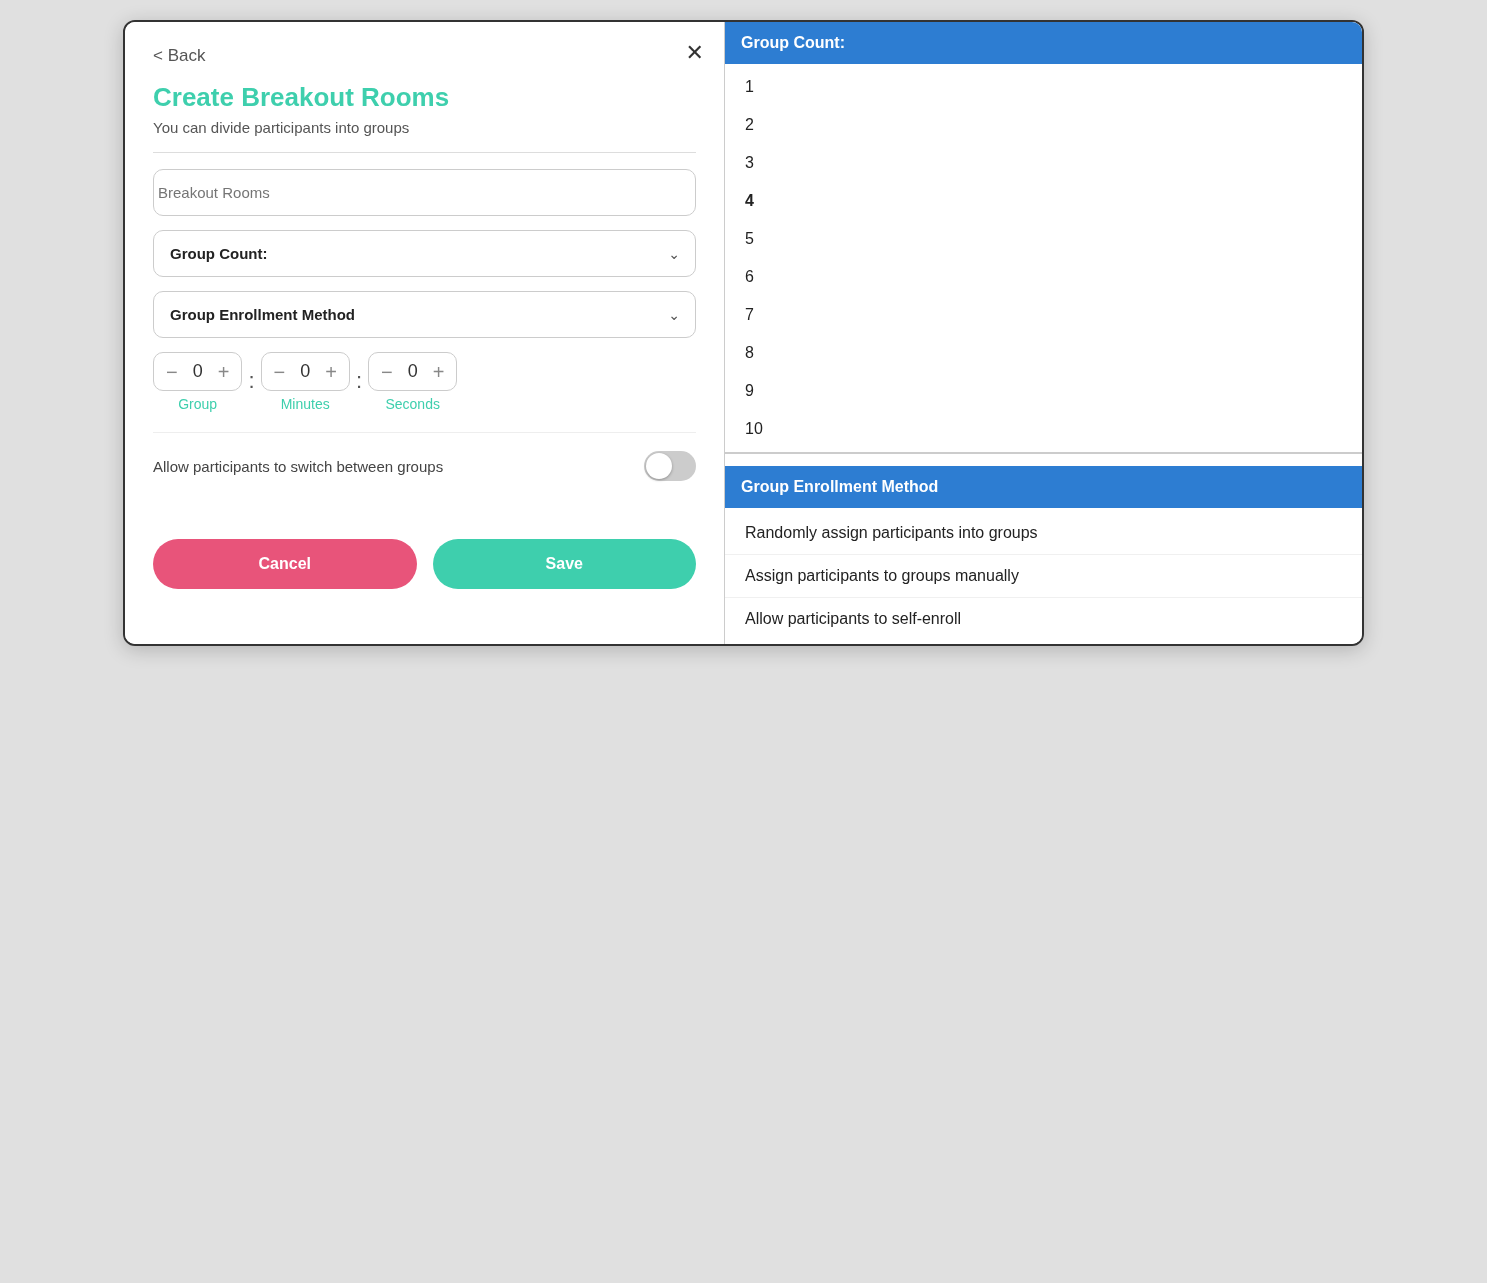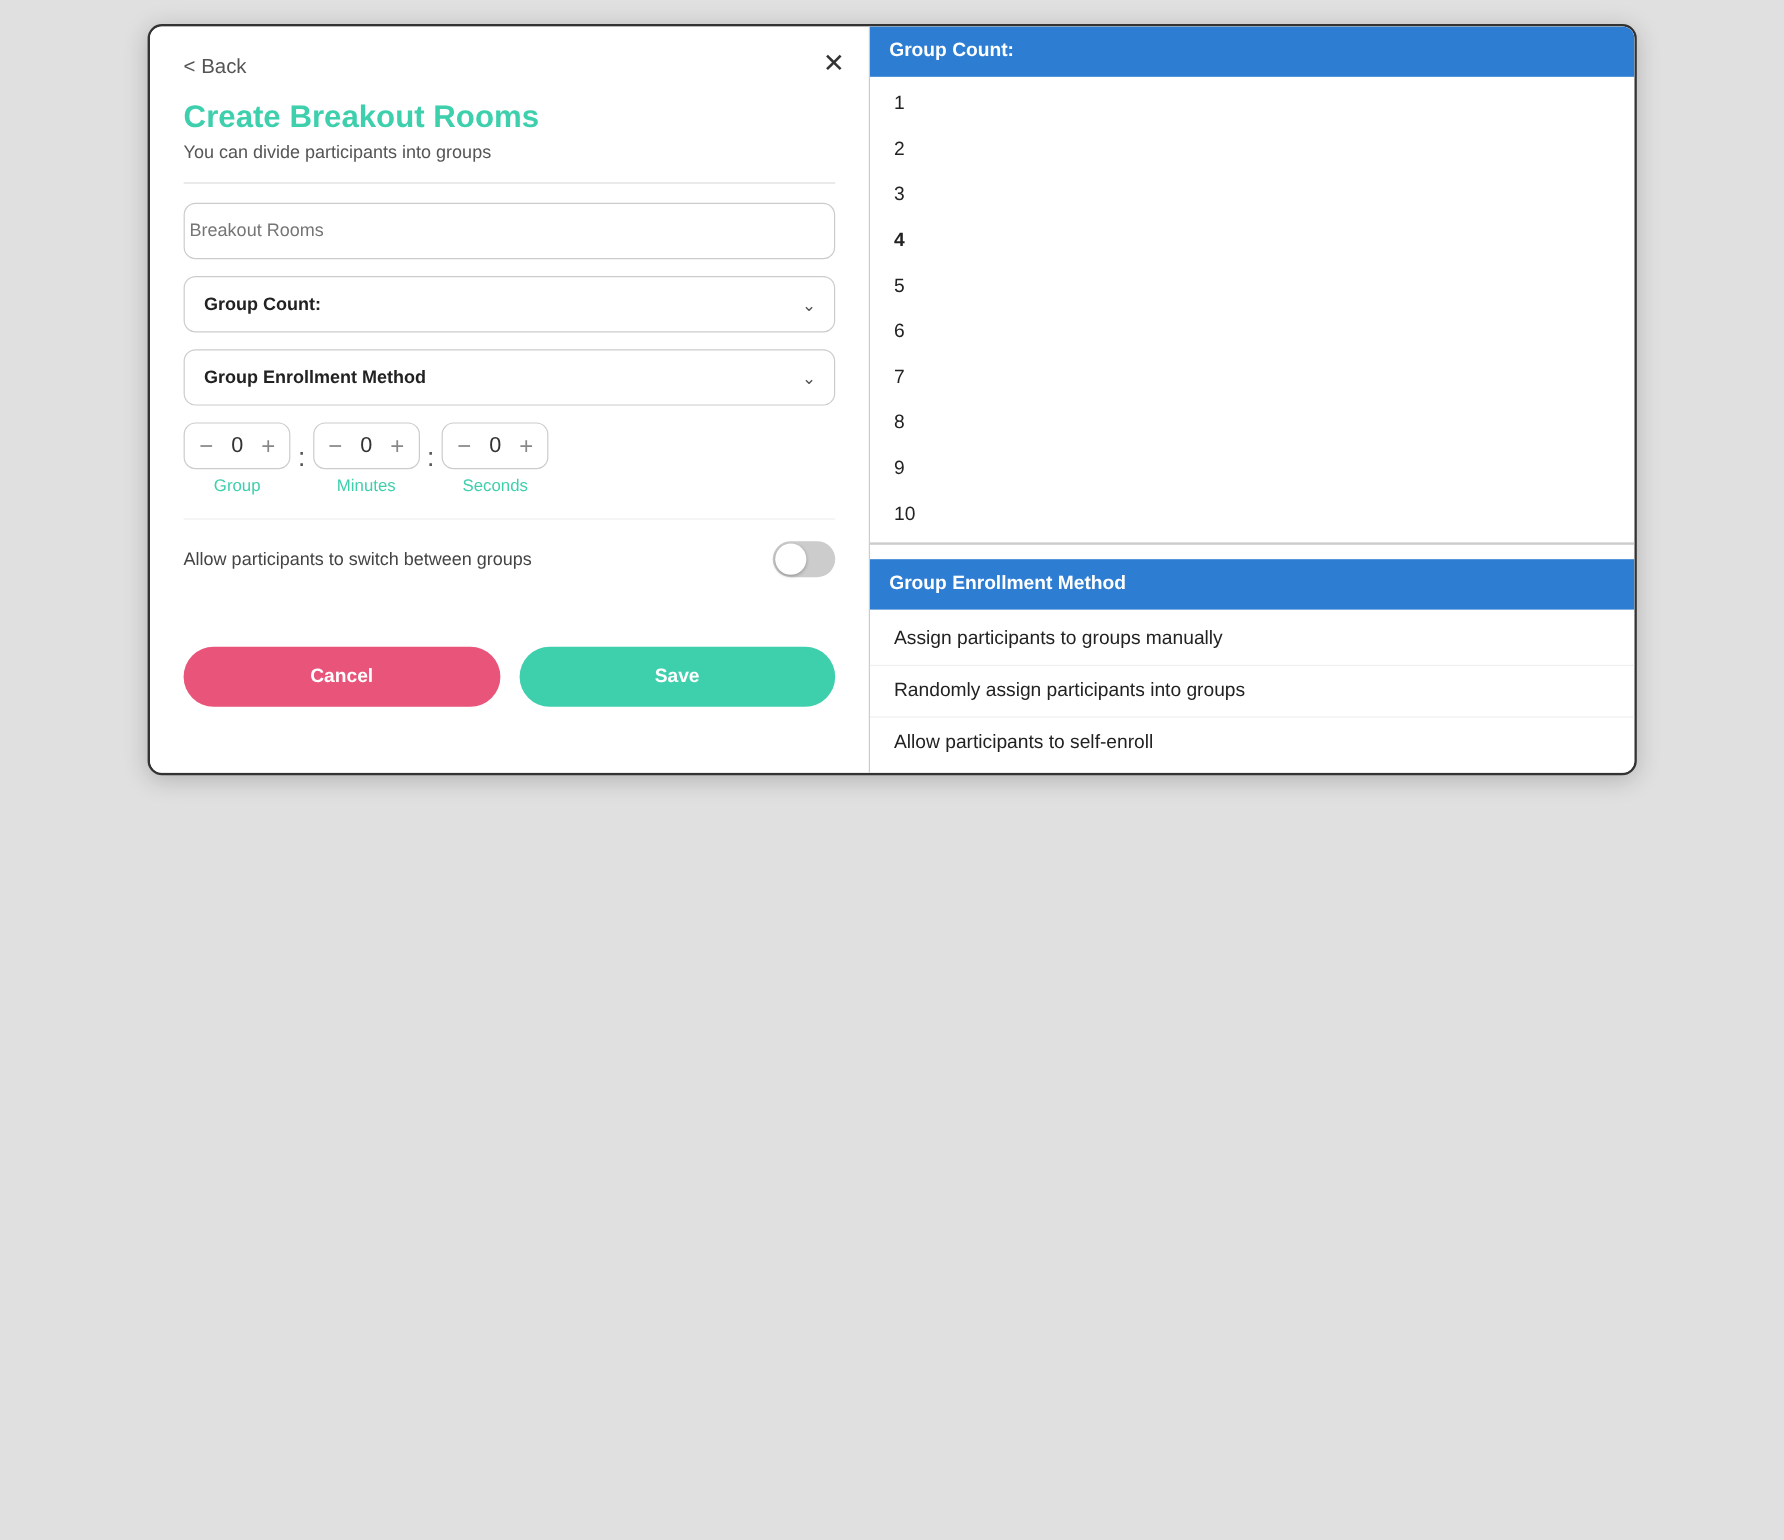--- a/index.html
+++ b/index.html
@@ -375,19 +375,19 @@
           <div class="dropdown-item">8</div>
           <div class="dropdown-item">9</div>
           <div class="dropdown-item">10</div>
         </div>
     </div>
 
     <div class="enrollment-dropdown">
       <div class="enrollment-header">Group Enrollment Method</div>
       <div class="enrollment-list">
 
-      <div class="enrollment-item">Assign participants to groups manually</div>
-          <div class="enrollment-item">Randomly assign participants into groups</div>
+      <div class="enrollment-item">Randomly assign participants into groups</div>
+          <div class="enrollment-item">Assign participants to groups manually</div>
           <div class="enrollment-item">Allow participants to self-enroll</div>
         </div>
     </div>
   </div>
 </div>
 
 </body></html>

